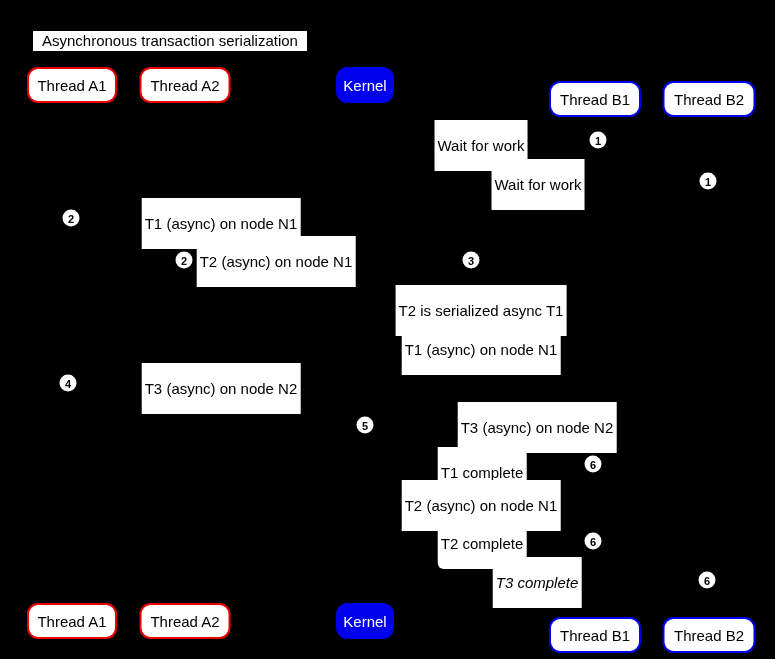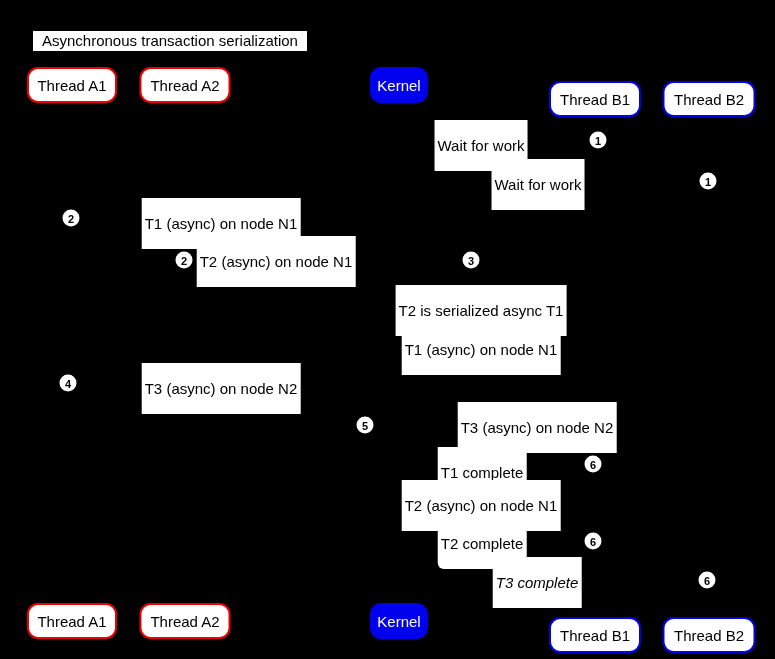--- a/index.html
+++ b/index.html
@@ -32,21 +32,21 @@
     align-items: center;
     justify-content: center;
     font-size: 15px;
     background: var(--label-background, #fff);
     color: var(--label-text, #000);
     white-space: nowrap;
     border-radius: 11px;
   }
   .red-outline  { border: 2px solid var(--red-border, #e00000); }
   .blue-outline { border: 2px solid var(--blue, #0000e0); margin-top: 14px; }
-  .blue-filled  { background: var(--blue, #0000e0); color: var(--kernel-text, #fff); border: 1px solid var(--blue, #0000e0); margin-left: 34px; }
+  .blue-filled  { background: var(--blue, #0000e0); color: var(--kernel-text, #fff); border: 1px solid var(--blue, #0000e0); }
   .msg {
     position: absolute;
     transform: translateX(-50%);
     background: var(--label-background, #fff);
     color: var(--label-text, #000);
     font-size: 15px;
     line-height: 19px;
     padding: 16px 3px;
     white-space: nowrap;
   }

